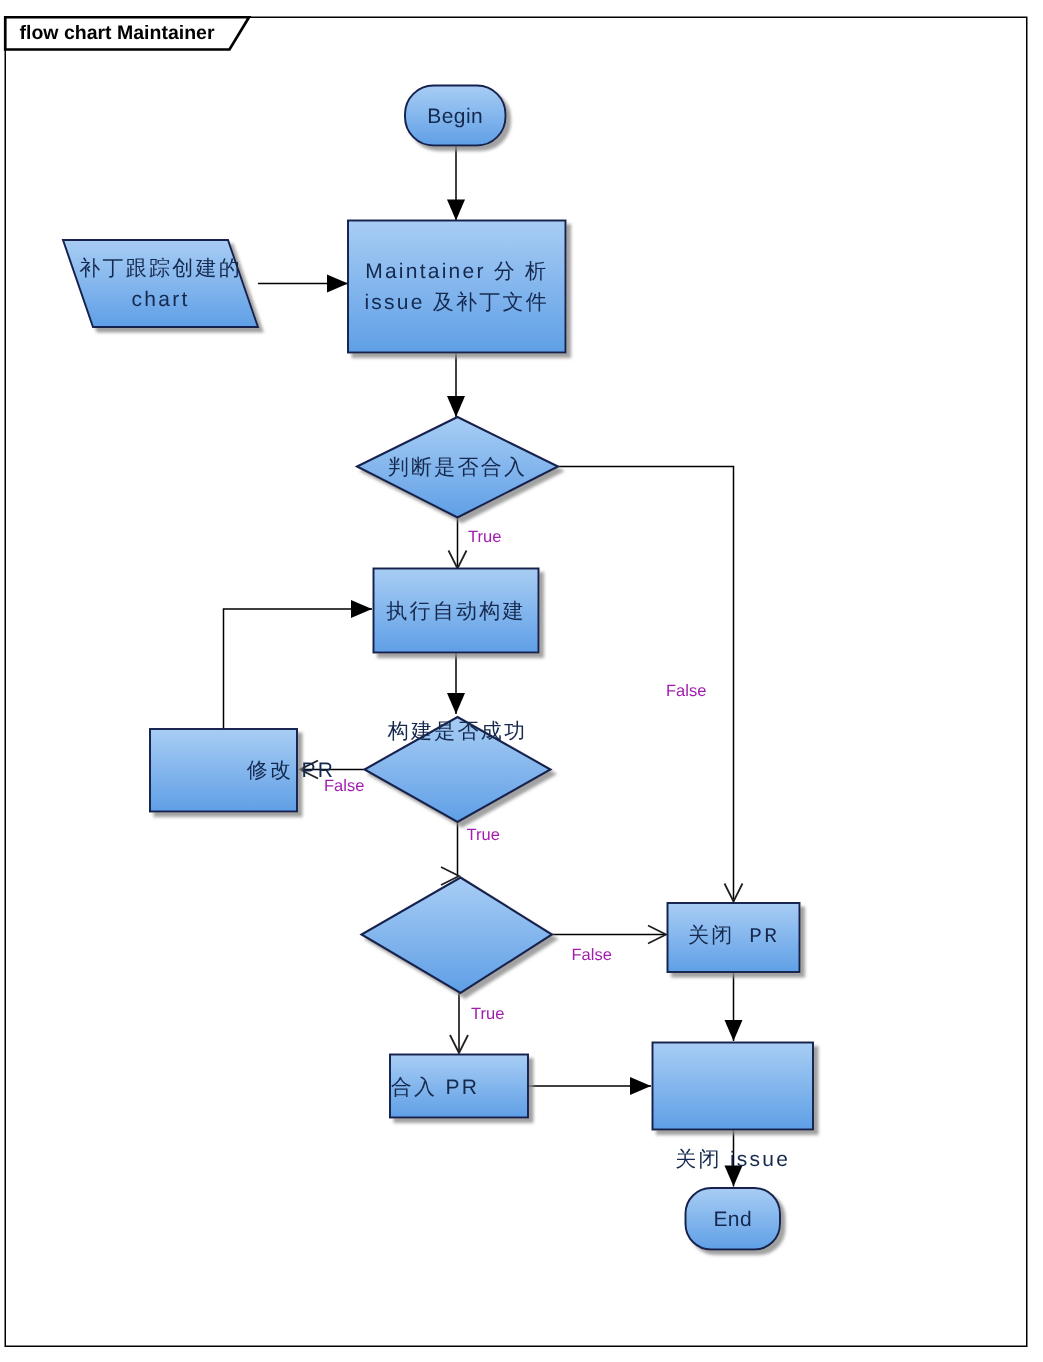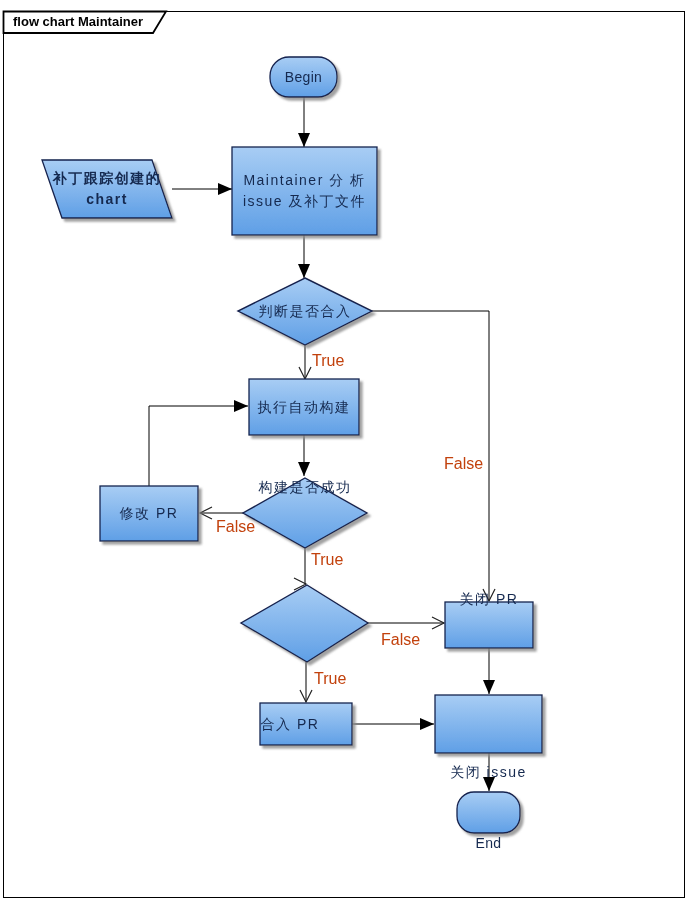--- a/index.html
+++ b/index.html
@@ -23,22 +23,22 @@
     text-align:center;
     font-size:14px;
     color:#15294f;
     letter-spacing:1.5px;
     line-height:1.5;
     pointer-events:none;
   }
   .nlabel.latin { letter-spacing:0.3px; }
   .elabel {
     position:absolute;
-    font-size:16px;
-    color:#c2410c;
+    font-size:11px;
+    color:#a21caf;
     white-space:nowrap;
     pointer-events:none;
   }
 </style>
 </head>
 <body>
 
 <div id="stage">
 
   <svg width="695" height="908" viewBox="0 0 695 908">
@@ -87,46 +87,46 @@
     <rect x="445" y="602" width="88" height="46" fill="url(#g)" stroke="#16224e" stroke-width="1.3" filter="url(#ds)"></rect>
     <rect x="260" y="703" width="92" height="42" fill="url(#g)" stroke="#16224e" stroke-width="1.3" filter="url(#ds)"></rect>
     <rect x="435" y="695" width="107" height="58" fill="url(#g)" stroke="#16224e" stroke-width="1.3" filter="url(#ds)"></rect>
     <rect x="457" y="792" width="63" height="41" rx="17" ry="17" fill="url(#g)" stroke="#16224e" stroke-width="1.3" filter="url(#ds)"></rect>
   </svg>
 
   <div class="frame-title">flow chart Maintainer</div>
 
   <div class="nlabel latin" style="left:270px;top:57px;width:67px;height:40px;">Begin</div>
 
-  <div class="nlabel" style="left:46px;top:160px;width:122px;height:58px;font-weight:bold;">
+  <div class="nlabel" style="left:46px;top:160px;width:122px;height:58px;">
     <span>补丁跟踪创建的</span>
     <span>chart</span>
   </div>
 
   <div class="nlabel" style="left:240px;top:278px;width:130px;height:67px;">判断是否合入</div>
 
   <div class="nlabel" style="left:232px;top:147px;width:145px;height:88px;">
     <span>Maintainer 分 析</span>
     <span>issue 及补丁文件</span>
   </div>
 
   <div class="nlabel" style="left:249px;top:379px;width:110px;height:56px;text-align:center;">执行自动构建</div>
 
   <div class="nlabel" style="left:243px;top:452px;width:124px;height:70px;">构建是否成功</div>
 
-  <div class="nlabel" style="left:100px;top:486px;width:98px;height:55px;">修改 PR</div>
+  <div class="nlabel" style="left:100px;top:486px;width:98px;height:55px;padding-left:45px;">修改 PR</div>
 
 
-  <div class="nlabel" style="left:445px;top:576px;width:88px;height:46px;">关闭 PR</div>
+  <div class="nlabel" style="left:445px;top:602px;width:88px;height:46px;font-family:Liberation Mono, monospace;">关闭 PR</div>
 
   <div class="nlabel" style="left:244px;top:703px;width:92px;height:42px;">合入 PR</div>
 
   <div class="nlabel" style="left:435px;top:695px;width:107px;height:58px;margin-top:48px;">关闭 issue</div>
 
-  <div class="nlabel latin" style="left:457px;top:823px;width:63px;height:41px;">End</div>
+  <div class="nlabel latin" style="left:457px;top:792px;width:63px;height:41px;">End</div>
 
   <div class="elabel" style="left:312px;top:352px;">True</div>
   <div class="elabel" style="left:444px;top:455px;">False</div>
   <div class="elabel" style="left:216px;top:518px;">False</div>
   <div class="elabel" style="left:311px;top:551px;">True</div>
   <div class="elabel" style="left:381px;top:631px;">False</div>
   <div class="elabel" style="left:314px;top:670px;">True</div>
 
 </div>
 

